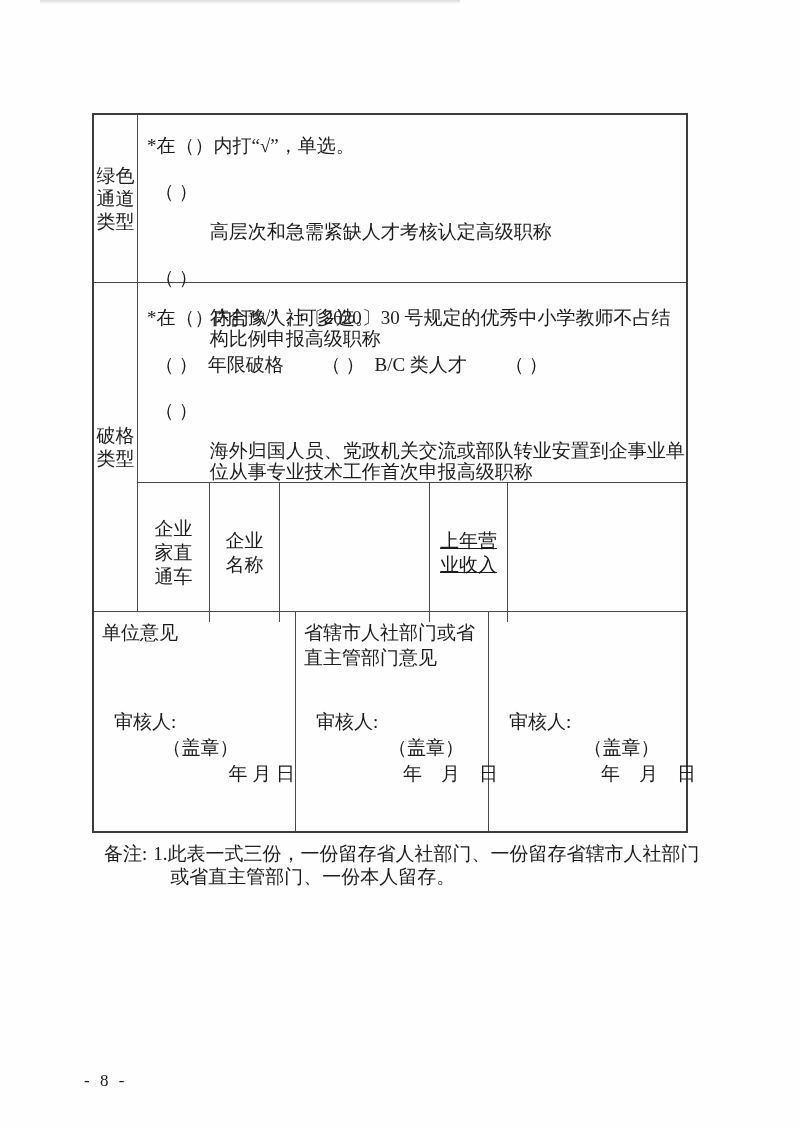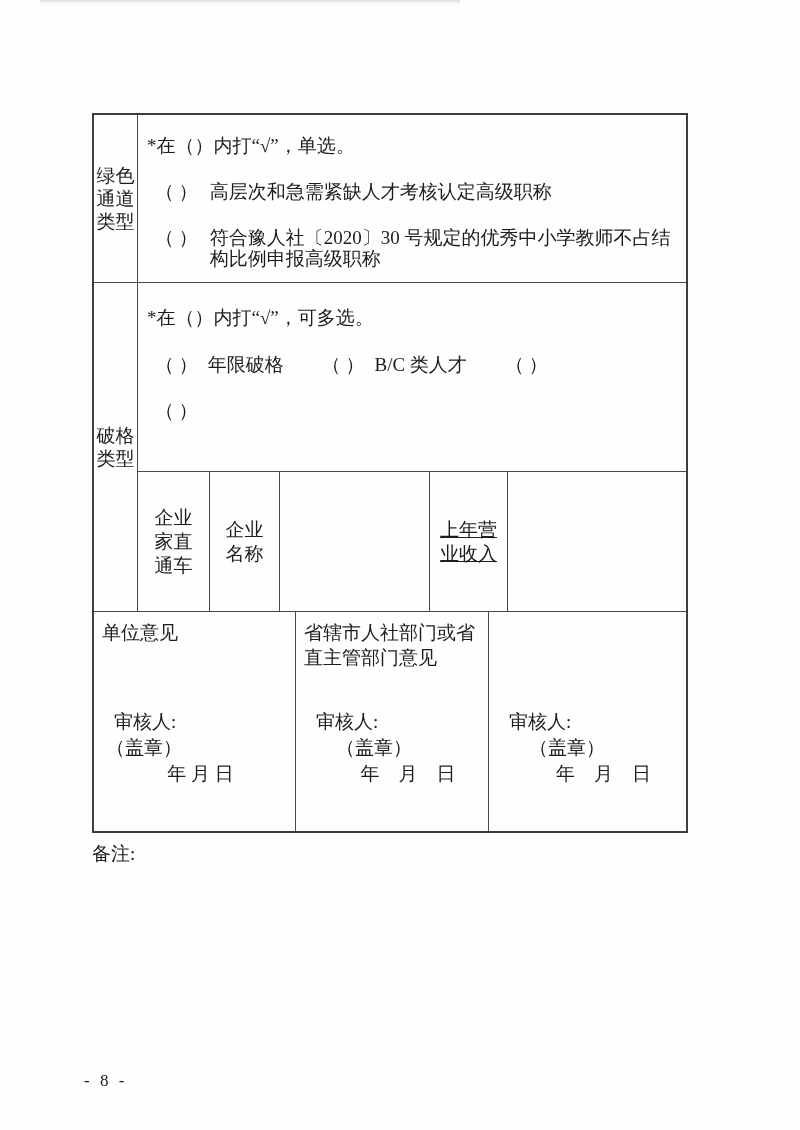--- a/index.html
+++ b/index.html
@@ -32,21 +32,21 @@
     display:flex; align-items:center; justify-content:center;
     text-align:right; line-height:23px;
   }
   .content-cell{ flex:1; display:flex; flex-direction:column; min-width:0; }
 
   .instruction{ margin:20px 0 0 9px; line-height:21px; }
   .row2 .instruction{ margin-top:24px; }
 
   .option{ display:flex; margin:25px 0 0 17px; line-height:21px; }
   .option .cb{ flex:none; margin-right:12px; }
-  .option .cb-text{ flex:1; }
+  .option .cb-text{ flex:1;margin-top:40px; }
 
   .inline-options{ display:flex; margin:26px 0 0 17px; line-height:21px; }
   .inline-options .opt{ display:flex; margin-right:38px; }
   .inline-options .opt .cb{ margin-right:10px; }
 
   
   .subtable{
     margin-top:auto; height:140px; flex:none;
     display:flex; border-top:1.5px solid #4a4a4a;
   }
@@ -65,28 +65,28 @@
   .op-cell{
     display:flex; flex-direction:column;
     border-right:1.5px solid #4a4a4a; min-width:0;
   }
   .op-cell.o1{ width:202px; }
   .op-cell.o2{ width:193px;gap:25px; }
   .op-cell.o3{ flex:1; border-right:none; }
   .op-title{ margin:8px 6px 0 8px; line-height:25px; }
   .op-sign{ margin-top:auto; margin-bottom:44px;padding-left:12px; }
   .op-reviewer{ margin-left:8px; line-height:26px; }
-  .op-seal{ line-height:26px; }
-  .op-date{ text-align:center; line-height:26px; }
+  .op-seal{ text-align:center; line-height:26px; }
+  .op-date{ text-align:right; line-height:26px; }
   .o2 .op-seal, .o3 .op-seal{ transform:translateX(28px); }
   .o2 .op-date, .o3 .op-date{ transform:translateX(10px); }
 
   
   .notes{
-    position:absolute; left:92px; top:842px; width:628px;
+    position:absolute; left:104px; top:842px; width:628px;
     display:flex; font-size:19px; line-height:23px;
   }
   .notes-label{ flex:none; margin-right:6px; }
   .notes-items{ flex:1; min-width:0; }
   .note{ padding-left:17px; text-indent:-17px; white-space:pre-wrap; }
 
   .page-num{
     position:absolute; left:84px; top:1071px;
     font-size:17px; letter-spacing:3px;
   }
@@ -131,20 +131,22 @@
             <span class="cb">（ ）</span>
             <span>B/C 类人才</span>
           </span>
           <span class="opt">
             <span class="cb">（ ）</span>
           </span>
         </div>
 
         <div class="option">
           <span class="cb">（ ）</span>
+          <span class="cb-text pre">海外归国人员、党政机关交流或部队转业安置到企事业单
+位从事专业技术工作首次申报高级职称</span>
         </div>
 
         <div class="subtable">
           <div class="sub-cell c1 pre">企业
 家直
 通车</div>
           <div class="sub-cell c2 pre">企业
 名称</div>
           <div class="sub-cell c3"></div>
           <div class="sub-cell c4 pre">上年营
@@ -182,18 +184,20 @@
           <div class="op-date">年　月　日</div>
         </div>
       </div>
 
     </div>
   </div>
 
   <div class="notes">
     <span class="notes-label">备注:</span>
     <div class="notes-items">
+      <div class="note">1.此表一式三份，一份留存省人社部门、一份留存省辖市人社部门
+或省直主管部门、一份本人留存。</div>
     </div>
   </div>
 
   <div class="page-num">- 8 -</div>
 
 </div>
 
 </body></html>

